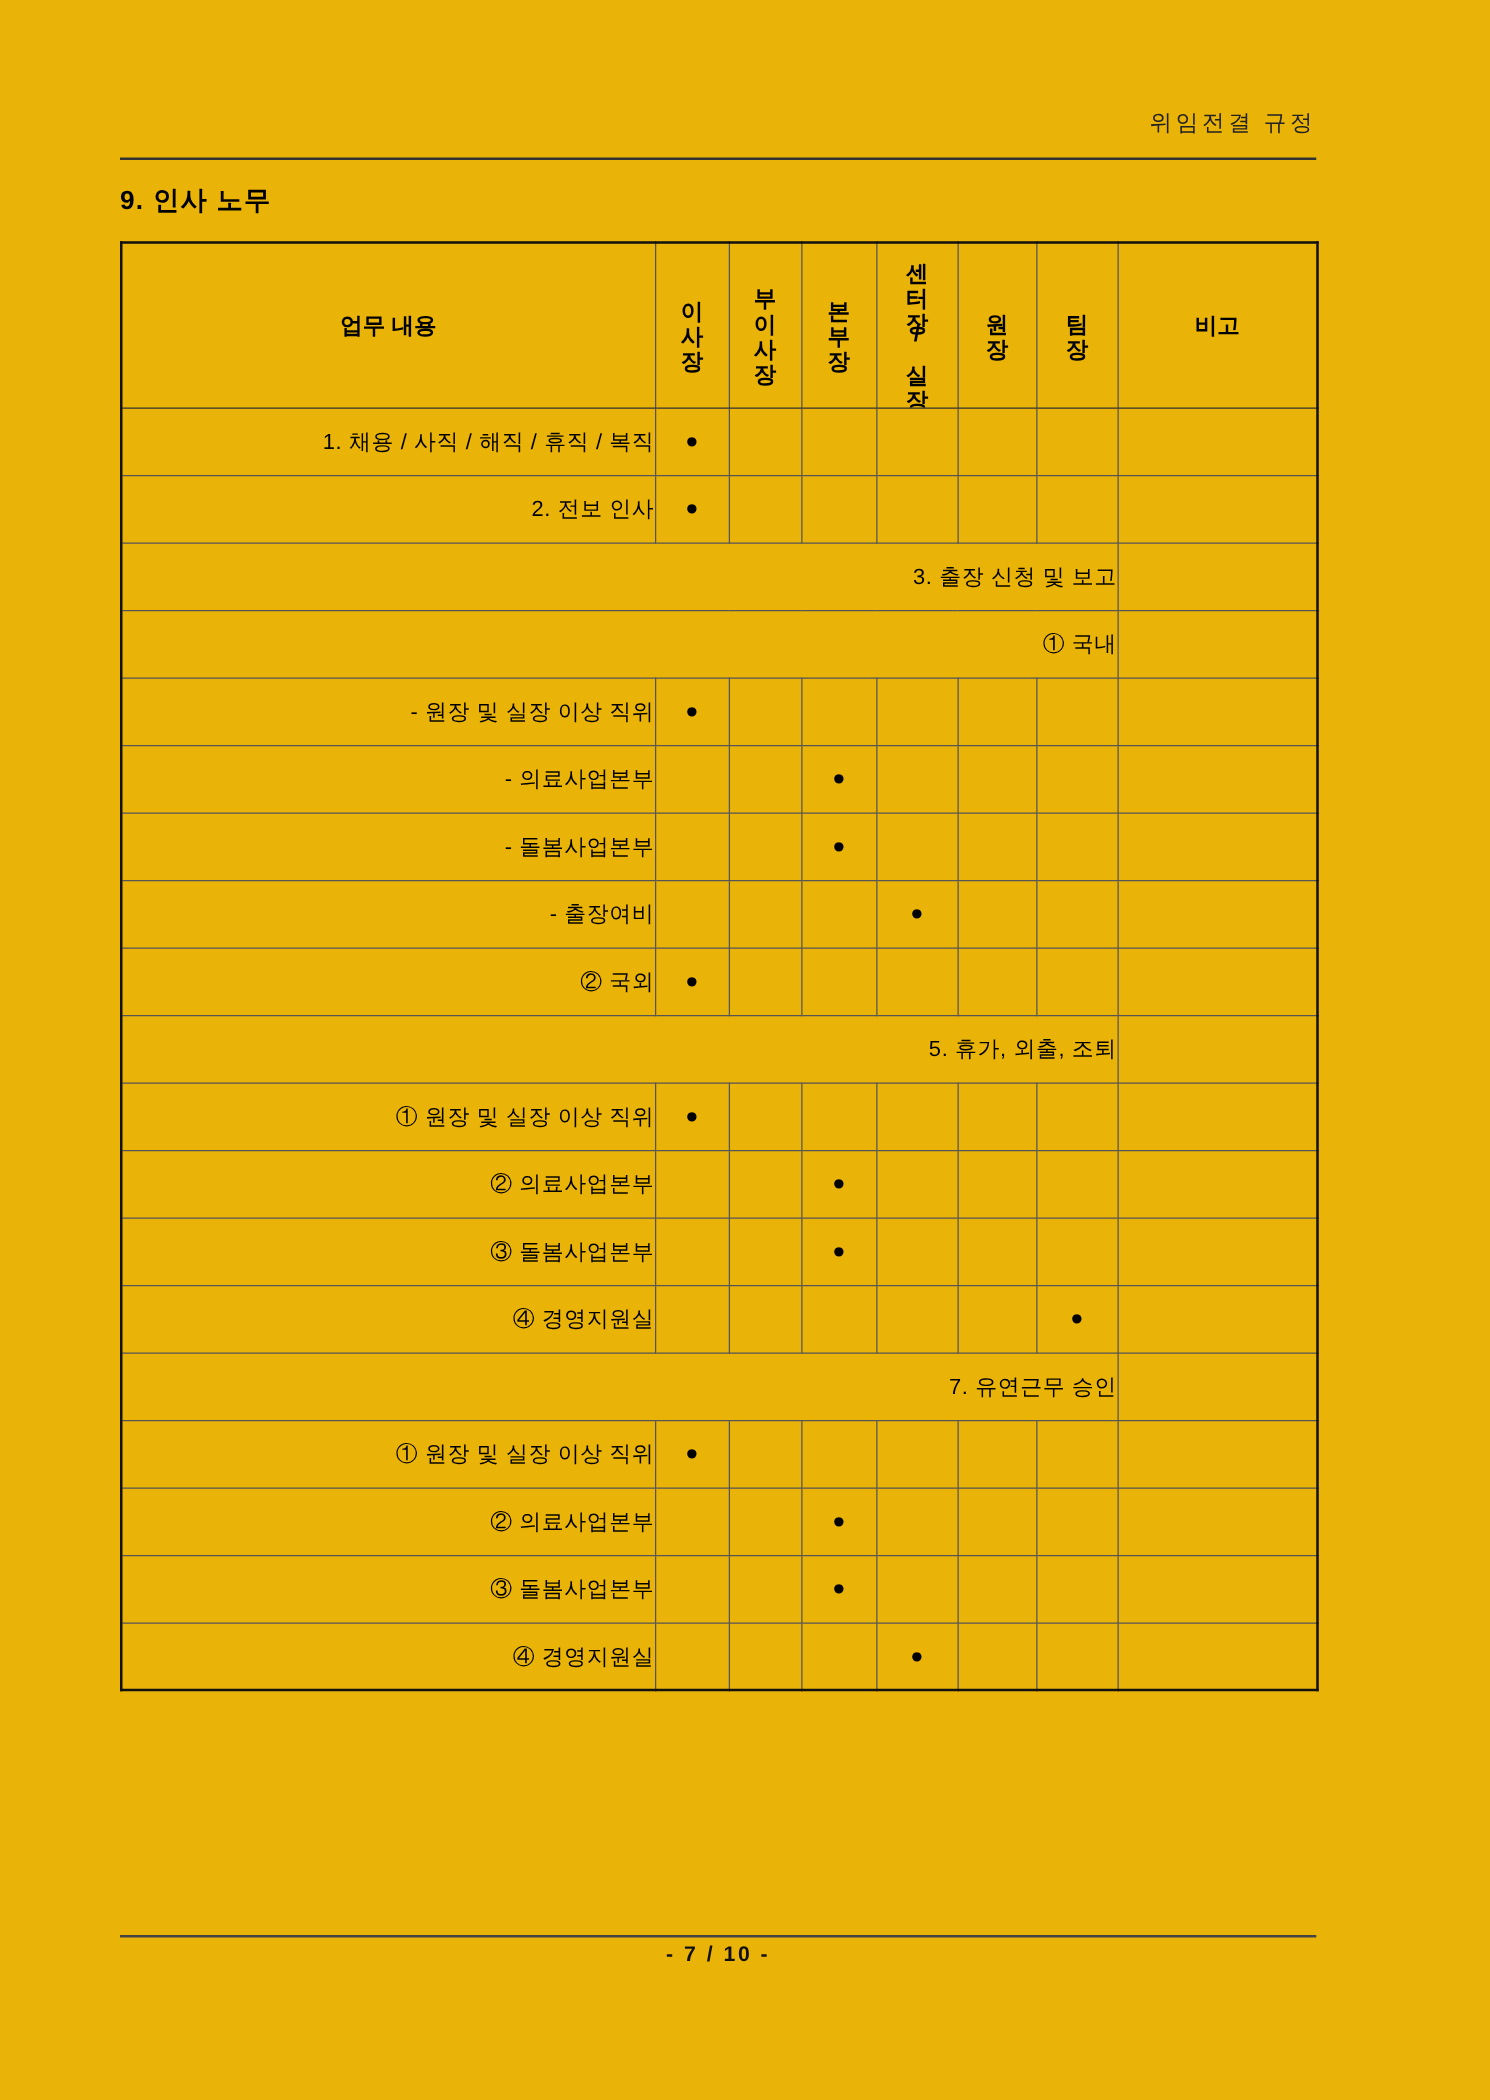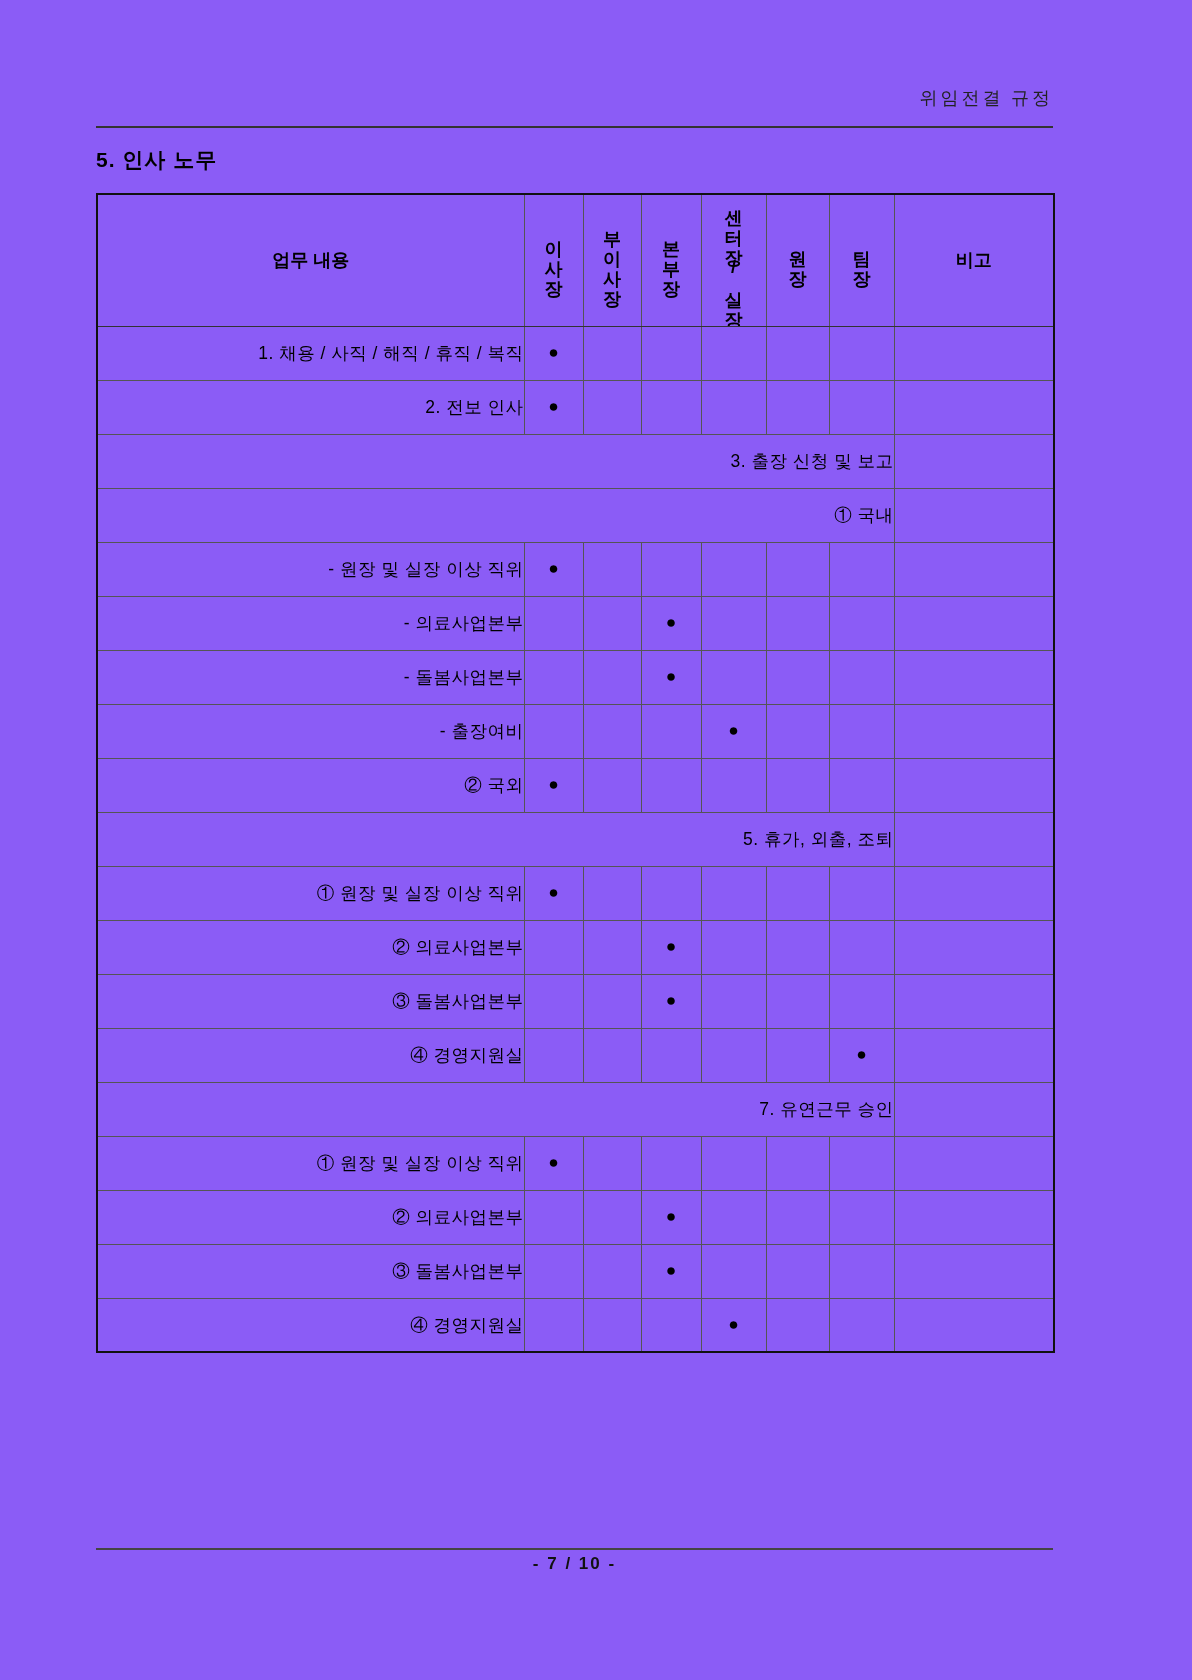--- a/index.html
+++ b/index.html
@@ -3,21 +3,21 @@
 <meta charset="utf-8">
 <style>
   * { margin: 0; padding: 0; box-sizing: border-box; }
   html, body { background: #ffffff; }
   body {
     width: 1192px; height: 1680px;
     font-family: "Liberation Sans", sans-serif;
     color: #111;
     position: relative;
   }
-  .page { position: relative; width: 1192px; height: 1680px; background: #8b5cf6; overflow: hidden; }
+  .page { position: relative; width: 1192px; height: 1680px; background: #eab308; overflow: hidden; }
 
   
   .doc-header {
     position: absolute; top: 86px; left: 96px; width: 957px;
     text-align: right;
     font-family: "Liberation Serif", serif;
     font-size: 18px; letter-spacing: 3px; color: #222;
   }
   .header-rule {
     position: absolute; top: 126px; left: 96px; width: 957px;
@@ -75,21 +75,21 @@
   }
 </style>
 </head>
 <body>
 
 <div class="page">
 
   <div class="doc-header">위임전결 규정</div>
   <div class="header-rule"></div>
 
-  <div class="section-title">5. 인사 노무</div>
+  <div class="section-title">9. 인사 노무</div>
 
   <table class="approval">
     <colgroup>
       <col style="width:427px">
       <col style="width:59px">
       <col style="width:58px">
       <col style="width:60px">
       <col style="width:65px">
       <col style="width:63px">
       <col style="width:65px">

